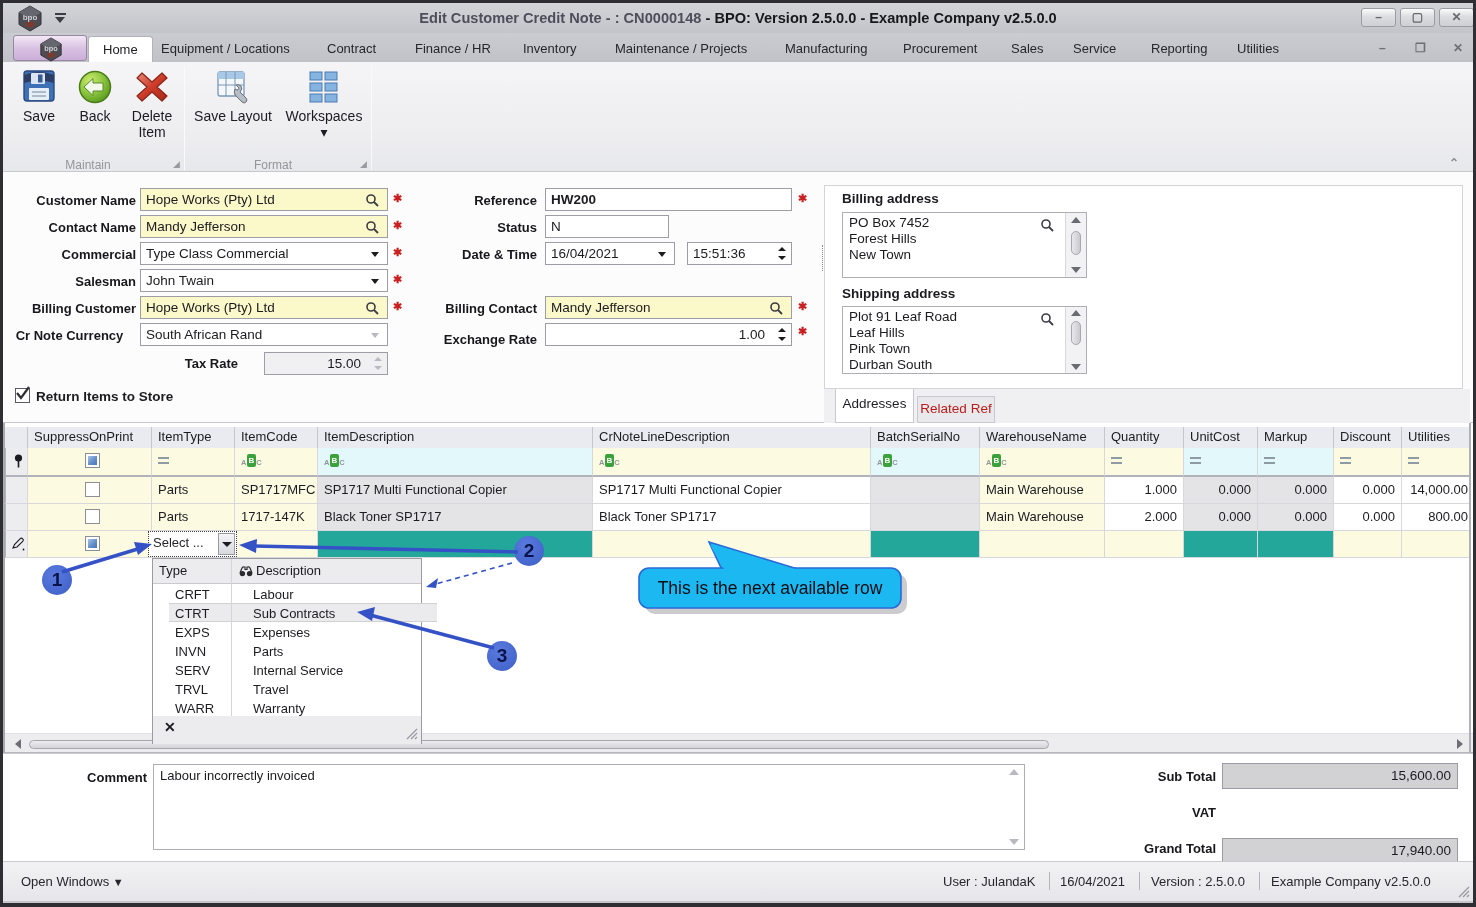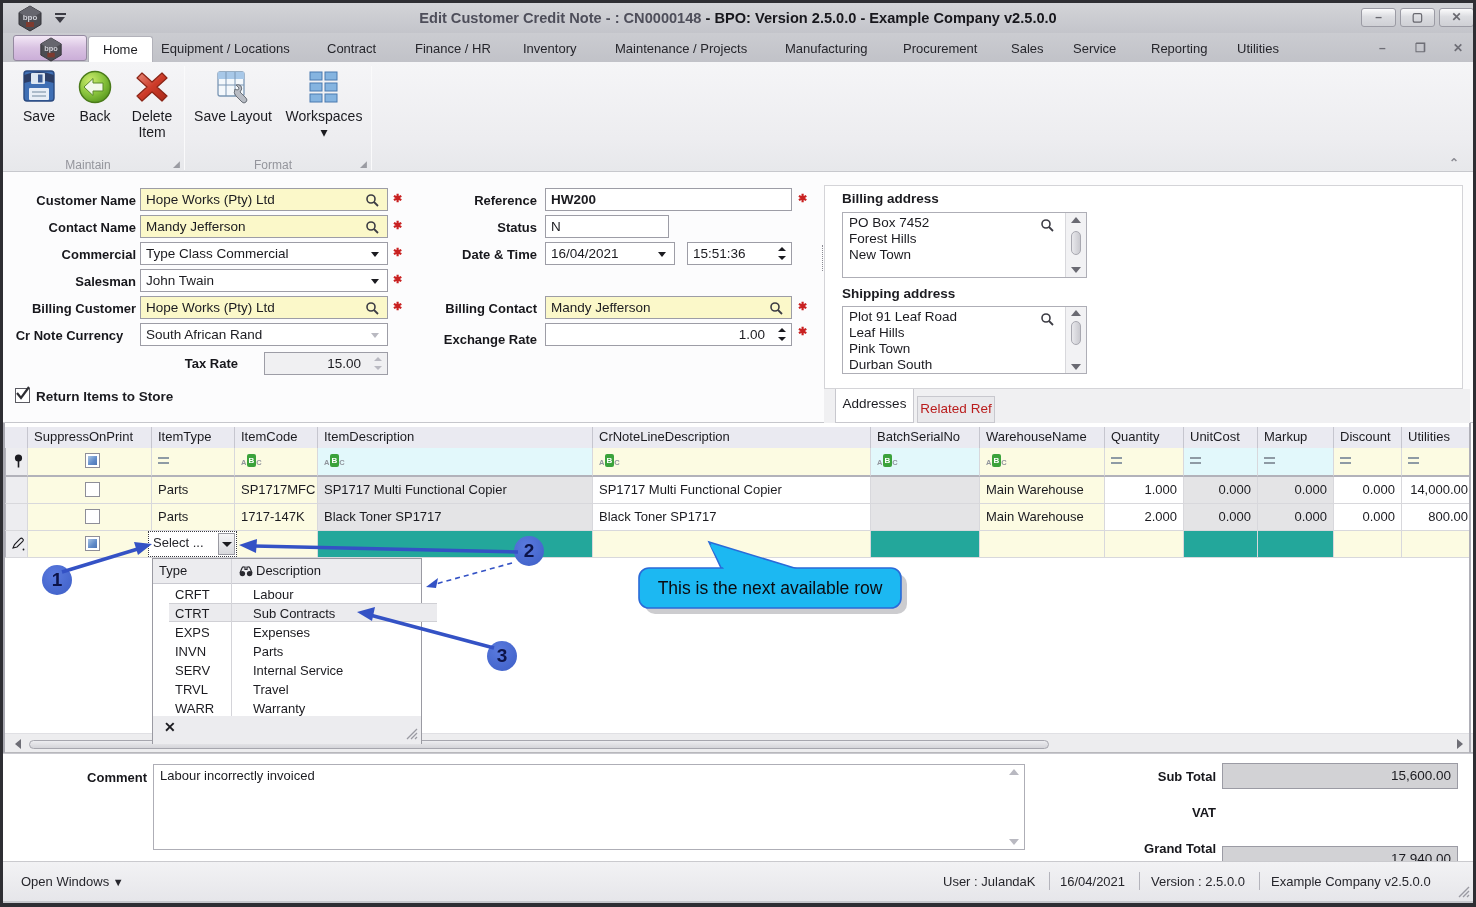--- a/index.html
+++ b/index.html
@@ -475,21 +475,21 @@
     <div class="lbl" style="left:0; width:144px; top:16px;">Comment</div>
     <div style="position:absolute; left:150px; top:10px; width:872px; height:86px; border:1px solid #aeaeb6; background:#fff;">
       <div style="position:absolute; left:6px; top:3px;">Labour incorrectly invoiced</div>
       <div style="position:absolute; right:5px; top:4px; width:0; height:0; border-left:5px solid transparent; border-right:5px solid transparent; border-bottom:6px solid #b9b9c1;"></div>
       <div style="position:absolute; right:5px; bottom:4px; width:0; height:0; border-left:5px solid transparent; border-right:5px solid transparent; border-top:6px solid #b9b9c1;"></div>
     </div>
     <div class="lbl" style="left:1050px; width:163px; top:15px;">Sub Total</div>
     <div class="tot" style="top:9px;">15,600.00</div>
     <div class="lbl" style="left:1050px; width:163px; top:51px;">VAT</div>
     <div class="lbl" style="left:1050px; width:163px; top:87px;">Grand Total</div>
-    <div class="tot" style="top:92px;">17,940.00</div>
+    <div class="tot" style="top:84px;">17,940.00</div>
   </div>
 
   <svg id="overlay" style="position:absolute; left:0; top:0; z-index:50; pointer-events:none;" width="1476" height="907" viewBox="0 0 1476 907">
 
     <rect x="645" y="574" width="262" height="40" rx="10" fill="#9a9aa0" opacity="0.5"></rect>
 
     <polygon points="709,542 801,570 722,570" fill="#1cb8f2" stroke="#2a6ad8" stroke-width="1.6"></polygon>
     <rect x="639" y="568" width="262" height="40" rx="10" fill="#1cb8f2" stroke="#2a6ad8" stroke-width="1.6"></rect>
     <polygon points="710,545 795,569 724,569" fill="#1cb8f2"></polygon>
     <text x="770" y="594" font-size="17.5" text-anchor="middle" fill="#0b0b10" font-family="Liberation Sans">This is the next available row</text>

